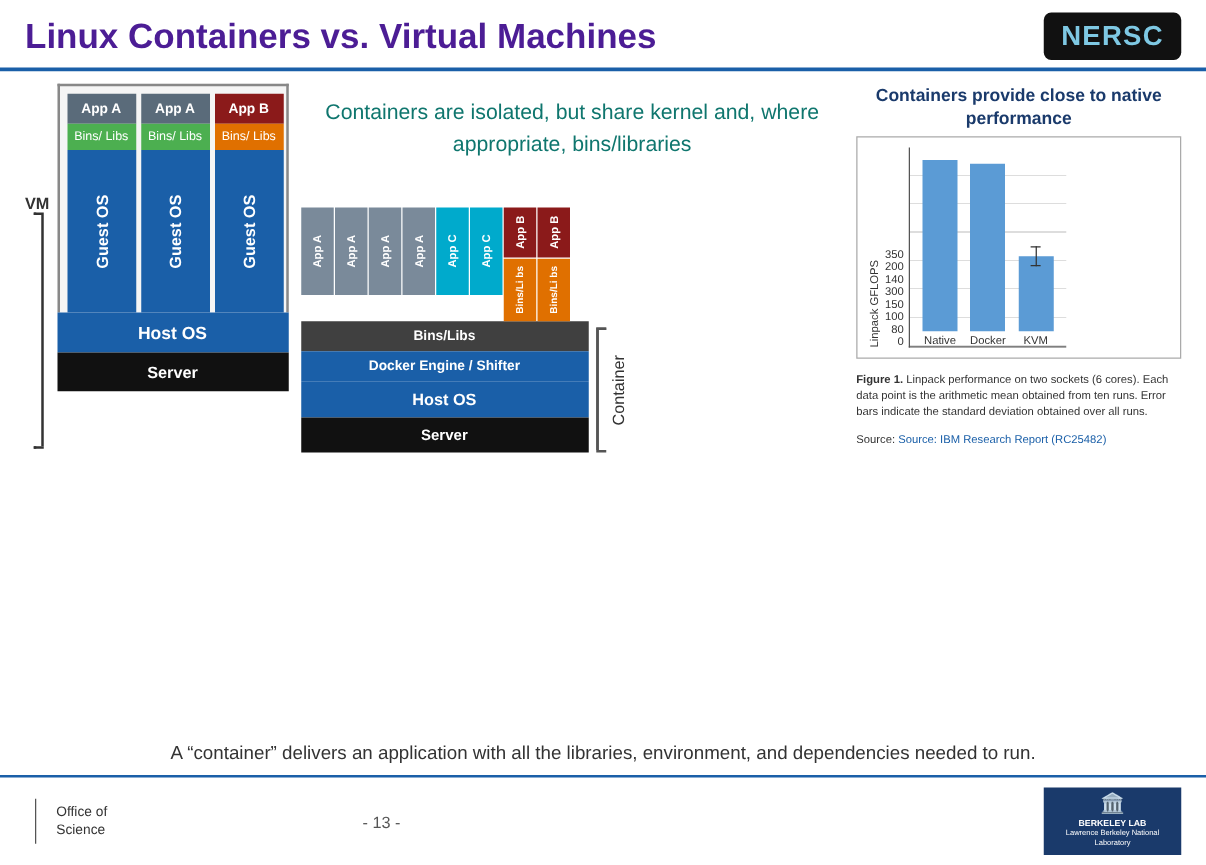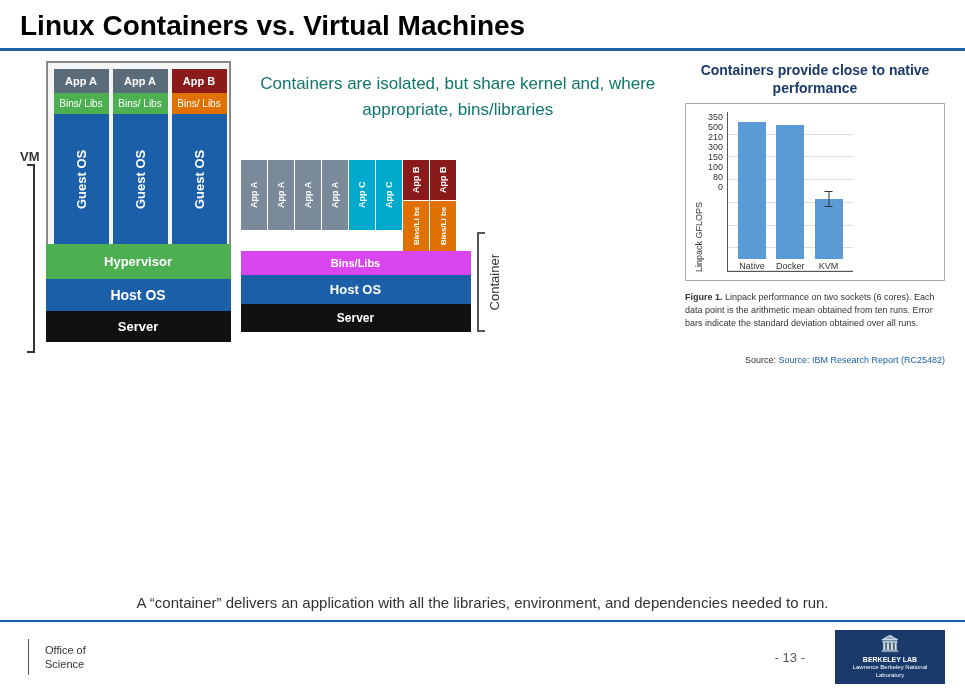--- a/index.html
+++ b/index.html
@@ -16,21 +16,21 @@
     .header {
       display: flex;
       align-items: center;
       justify-content: space-between;
       padding: 10px 20px 6px 20px;
       border-bottom: 3px solid #1a5fa8;
     }
     .header-title {
       font-size: 28px;
       font-weight: bold;
-      color: #000000;
+      color: #4c1d95;
     }
     .nersc-logo {
       background: #111;
       color: #fff;
       font-size: 22px;
       font-weight: bold;
       padding: 6px 14px;
       border-radius: 6px;
       letter-spacing: 1px;
       display: flex;
@@ -146,21 +146,21 @@
       font-size: 17px;
       color: #0f766e;
       line-height: 1.5;
       padding: 10px 0;
       flex-shrink: 0;
     }
     .c-app-a { background: #7a8a9a; }
     .c-app-c { background: #00aacc; }
     .c-app-b { background: #8b1a1a; }
     .bins-libs-row {
-      background: #d946ef;
+      background: #404040;
       color: #fff;
       font-size: 11px;
       font-weight: bold;
       text-align: center;
       padding: 6px;
     }
     .docker-row {
       background: #1a5fa8;
       color: #fff;
       font-size: 11px;
@@ -208,21 +208,21 @@
       line-height: 1.3;
     }
     .chart-area {
       border: 1px solid #aaa;
       padding: 8px 4px 8px 8px;
       background: #fff;
     }
     .y-axis {
       display: flex;
       flex-direction: column;
-      justify-content: flex-start;
+      justify-content: flex-end;
       align-items: flex-end;
       font-size: 9px;
       color: #333;
       height: 160px;
       padding-bottom: 0;
       margin-right: 2px;
     }
     .bars-row {
       display: flex;
       align-items: flex-end;
@@ -276,22 +276,21 @@
     .chart-caption {
       font-size: 9px;
       color: #333;
       line-height: 1.4;
       margin-top: 4px;
     }
     .chart-caption strong { font-weight: bold; }
     .chart-source {
       font-size: 9px;
       color: #333;
-      margin-top: 20px;
-      text-align: right;
+      margin-top: 5px;
     }
 
     
     .footer {
       position: absolute;
       bottom: 0;
       left: 0;
       right: 0;
       height: 72px;
       border-top: 2px solid #1a5fa8;
@@ -348,21 +347,21 @@
       background: #555;
       margin: 0 8px;
     }
     .office-science {
       font-size: 11px;
       color: #333;
       line-height: 1.3;
     }
     .footer-center {
       flex: 1;
-      text-align: right;
+      text-align: left;
       font-size: 13px;
       color: #555;
     }
     .footer-right {
       width: 140px;
       display: flex;
       justify-content: flex-end;
     }
     .berkeley-logo {
       background: #1a3a6b;
@@ -438,20 +437,23 @@
       align-items: center;
       justify-content: center;
       width: 26px;
     }
   </style>
 </head>
 <body>
 
 <div class="header">
   <h1 class="header-title">Linux Containers vs. Virtual Machines</h1>
+  <div class="nersc-logo">
+    <span>N<span style="color:#7ec8e3">E</span>RSC</span>
+  </div>
 </div>
 
 <div class="main">
 
   <div class="vm-section">
     <div class="vm-label-col">
       <span class="vm-label-text">VM</span>
       <div style="display:flex;flex-direction:column;align-items:flex-end;">
         <div style="border-top:2px solid #333;border-left:2px solid #333;width:8px;height:2px;"></div>
         <div style="border-left:2px solid #333;width:2px;height:185px;"></div>
@@ -474,21 +476,20 @@
           <div class="guest-os" style="height:130px;width:55px;writing-mode:vertical-rl;transform:rotate(180deg);background:#1a5fa8;color:#fff;font-size:13px;font-weight:bold;display:flex;align-items:center;justify-content:center;">Guest OS</div>
         </div>
 
         <div class="vm-col">
           <div class="app-box app-b">App B</div>
           <div class="bins-libs-orange">Bins/ Libs</div>
           <div class="guest-os" style="height:130px;width:55px;writing-mode:vertical-rl;transform:rotate(180deg);background:#1a5fa8;color:#fff;font-size:13px;font-weight:bold;display:flex;align-items:center;justify-content:center;">Guest OS</div>
         </div>
       </div>
       <div class="vm-bottom">
-        <div class="hypervisor-row">Hypervisor</div>
         <div class="host-os-row">Host OS</div>
         <div class="server-row">Server</div>
       </div>
     </div>
   </div>
 
   <div class="middle-section">
     <div class="isolated-text">Containers are isolated, but share kernel and, where appropriate, bins/libraries</div>
 
     <div class="container-section-wrap">
@@ -510,20 +511,21 @@
               <div class="bins-li" style="background:#e07000;color:#fff;">Bins/Li bs</div>
             </div>
             <div style="display:flex;flex-direction:column;gap:1px;">
               <div class="app-tall c-app-b" style="height:40px;">App B</div>
               <div class="bins-li" style="background:#e07000;color:#fff;">Bins/Li bs</div>
             </div>
           </div>
 
           <div class="bins-libs-row">Bins/Libs</div>
 
+          <div class="docker-row">Docker Engine / Shifter</div>
 
           <div class="c-host-os-row">Host OS</div>
 
           <div class="c-server-row">Server</div>
         </div>
 
         <div class="container-label-col">
           <div style="display:flex;flex-direction:column;align-items:flex-start;height:100px;">
             <div style="width:8px;height:2px;background:#555;border-top:2px solid #555;"></div>
             <div style="width:2px;flex:1;background:#555;margin-left:0;border-right:2px solid #555;"></div>
@@ -540,22 +542,22 @@
 
     <div class="chart-area">
       <div style="display:flex;gap:2px;align-items:flex-start;">
 
         <div style="display:flex;align-items:center;margin-right:2px;">
           <span class="y-axis-label" style="font-size:9px;writing-mode:vertical-rl;transform:rotate(180deg);height:160px;display:flex;align-items:center;">Linpack GFLOPS</span>
         </div>
 
         <div class="y-axis">
           <span>350</span>
-          <span>500</span>
-          <span>210</span>
+          <span>200</span>
+          <span>140</span>
           <span>300</span>
           <span>150</span>
           <span>100</span>
           <span>80</span>
           <span>0</span>
         </div>
 
         <div class="bars-row">
 
           <div class="bar-group">

